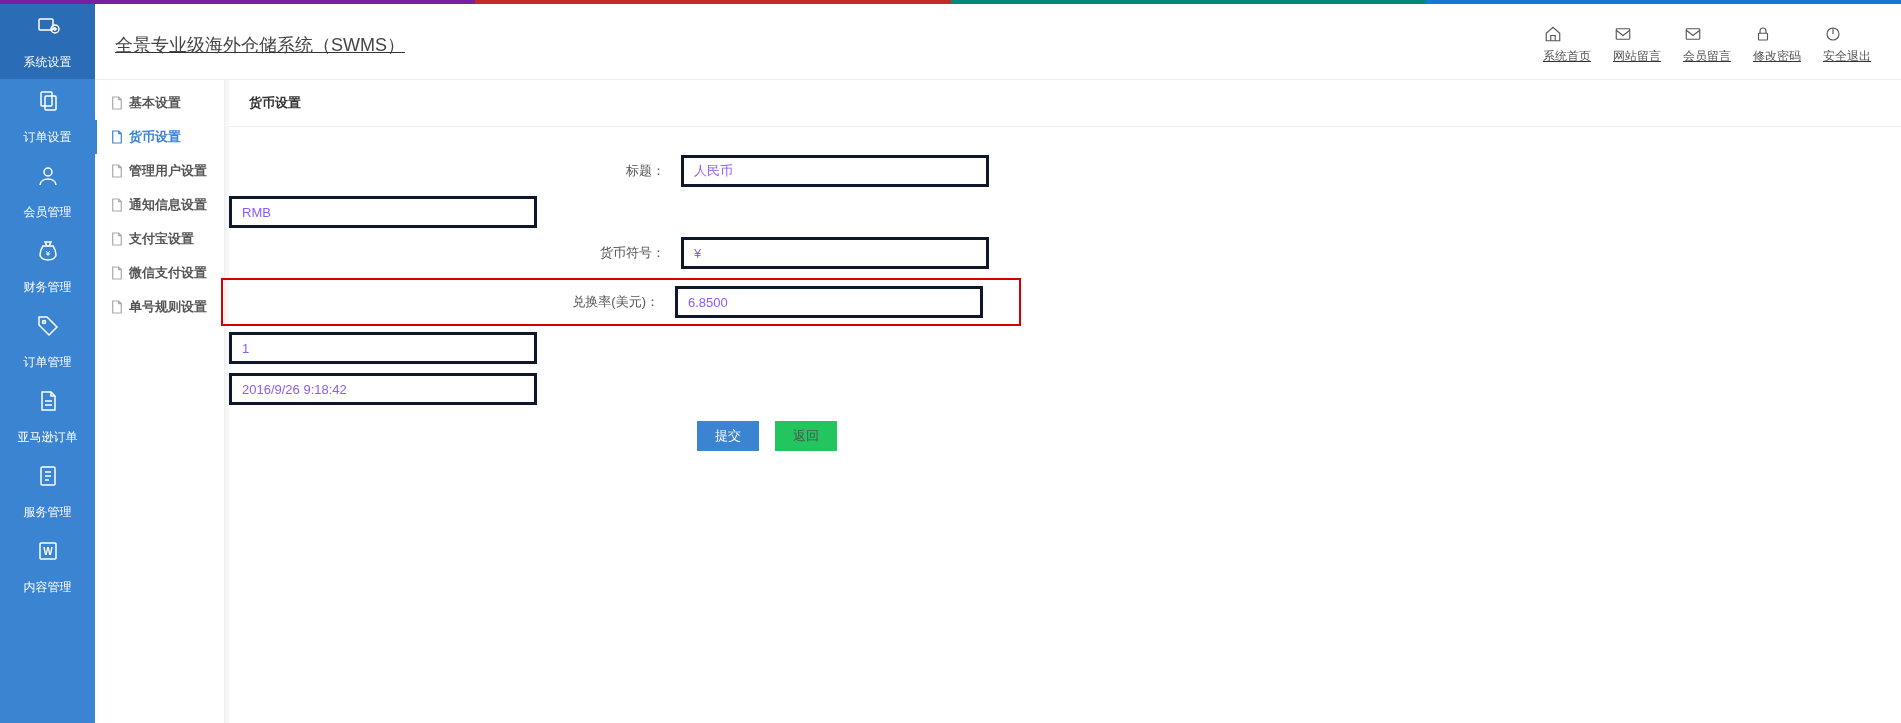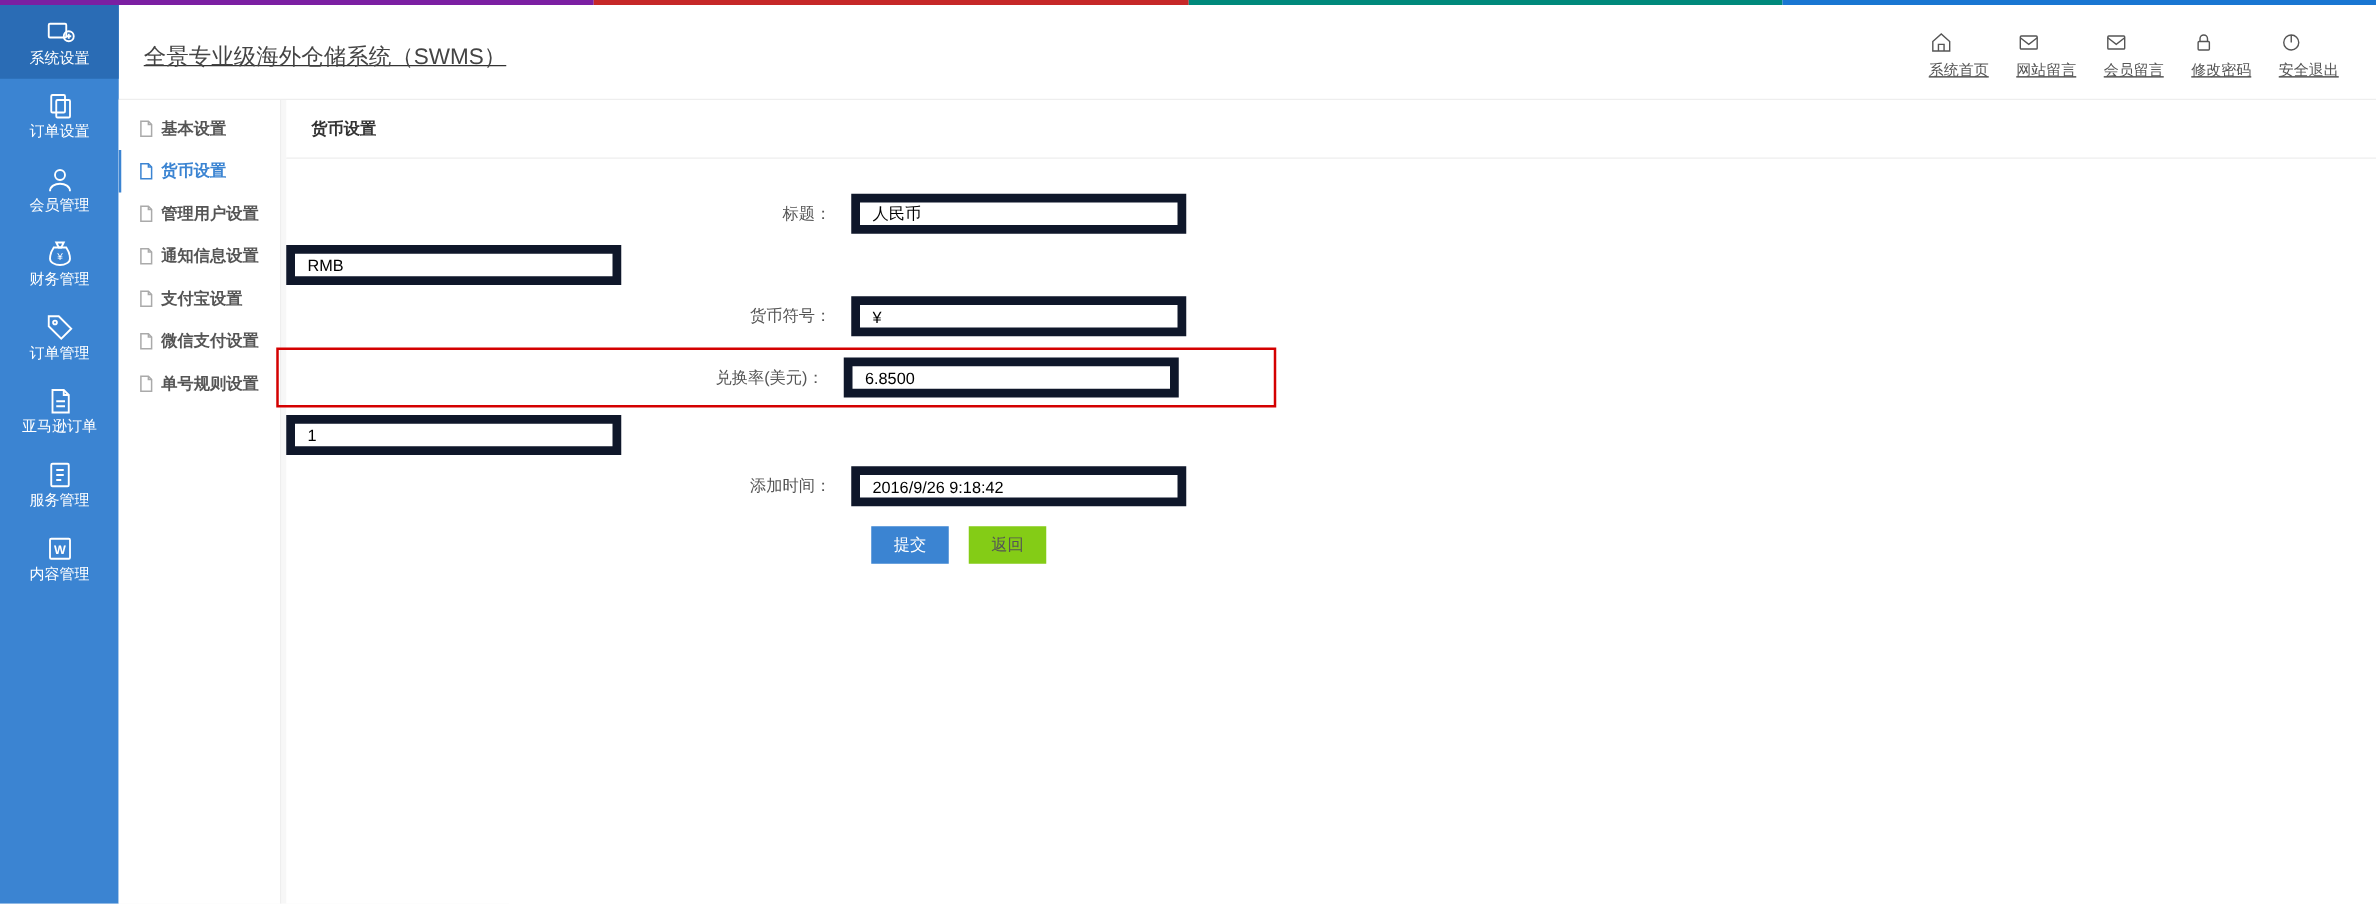--- a/index.html
+++ b/index.html
@@ -7,21 +7,21 @@
 
 .top-strip { height: 4px; display: flex; }
 .top-strip span:nth-child(1){ flex:1; background:#7b1fa2; }
 .top-strip span:nth-child(2){ flex:1; background:#c62828; }
 .top-strip span:nth-child(3){ flex:1; background:#00897b; }
 .top-strip span:nth-child(4){ flex:1; background:#1976d2; }
 
 .page { display: flex; height: calc(100vh - 4px); min-height: 719px; }
 
 .sidebar-main { width: 95px; background: #3b84d2; display: flex; flex-direction: column; }
-.sidebar-item { display: flex; flex-direction: column; align-items: center; justify-content: center; padding: 10px 4px 8px; color: #fff; font-size: 12px; cursor: pointer; gap: 0; }
+.sidebar-item { display: flex; flex-direction: column; align-items: center; justify-content: center; padding: 10px 4px 8px; color: #fff; font-size: 12px; cursor: pointer; gap: 16px; }
 .sidebar-item.active { background: #2a6cb5; }
 .sidebar-item .icon { width: 24px; height: 24px; display: flex; align-items: center; justify-content: center; }
 .sidebar-item svg { stroke: #fff; fill: none; stroke-width: 1.5; }
 
 .header { height: 76px; display: flex; align-items: center; justify-content: space-between; padding: 6px 30px 0 20px; border-bottom: 1px solid #eee; text-decoration: underline; }
 .app-title { font-size: 18px; color: #444; font-weight: normal; }
 .header-actions { display: flex; gap: 22px; }
 .header-action { display: flex; flex-direction: column; align-items: flex-start; font-size: 12px; color: #555; cursor: pointer; gap: 2px; }
 .header-action svg { stroke:#555; fill:none; stroke-width:1.5; }
 
@@ -33,28 +33,28 @@
 .sub-item.active { color: #3b84d2; border-left-color: #3b84d2; }
 .sub-item svg { stroke:#aaa; fill:none; stroke-width:1.4; width:12px; height:14px; flex-shrink:0; }
 .sub-item.active svg { stroke:#3b84d2; }
 
 .main-panel { flex:1; background:#fff; margin: 0 0 0 4px; }
 .panel-title { padding: 14px 20px; font-weight: bold; font-size: 13px; border-bottom: 1px solid #eee; }
 
 .form-area { padding: 28px 0 0 0; }
 .form-row { display: flex; align-items: center; margin-bottom: 9px; padding: 0 0 0 0; }
 .form-label { width: 452px; text-align: right; padding-right: 16px; font-size: 13px; color: #555; }
-.form-input { width: 268px; height: 32px; border: 7px solid #0f172a; padding: 0 10px; font-size: 13px; color: #000000; background:#fff; }
+.form-input { width: 308px; height: 32px; border: 3px solid #0f172a; padding: 0 10px; font-size: 13px; color: #8b5cf6; background:#fff; }
 
 .highlight-box { border: 2px solid #d40000; padding: 6px 0; margin: 0 0 6px 16px; display:flex; align-items:center; width: 800px; margin-left: -8px; padding-left:8px; }
 
 .btn-row { display:flex; gap: 16px; padding-left: 468px; margin-top: 16px; }
 .btn { height: 30px; padding: 0 18px; border: none; font-size: 13px; cursor: pointer; }
 .btn-primary { background: #3b84d2; color:#fff; }
-.btn-default { background: #84cc16; color:#555; }
+.btn-default { background: #22c55e; color:#555; }
 </style>
 </head>
 <body>
 
 <div class="top-strip">
     <span></span>
     <span></span>
     <span></span>
     <span></span>
   </div>
@@ -250,21 +250,20 @@
             <input class="form-input" value="¥" style="">
           </div>
           <div class="highlight-box">
             <div class="form-label" style="width:444px">兑换率(美元)：</div>
             <input class="form-input" value="6.8500" style="">
           </div>
           <div class="form-row">
             <input class="form-input" value="1" style="">
           </div>
           <div class="form-row">
-            <div class="form-label">添加时间：</div>
             <input class="form-input" value="2016/9/26 9:18:42" style="">
           </div>
           <div class="btn-row">
             <button class="btn btn-primary">提交</button>
             <button class="btn btn-default">返回</button>
           </div>
         </div>
       </div>
     </div>
   </div>

